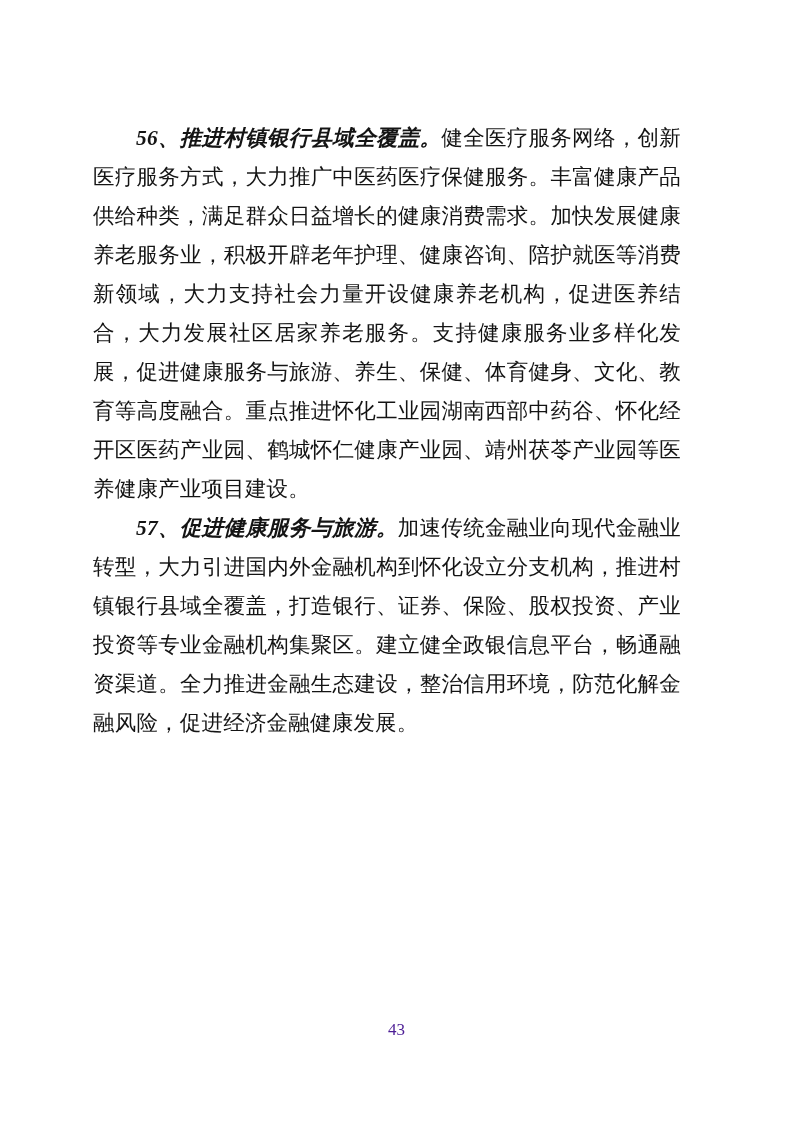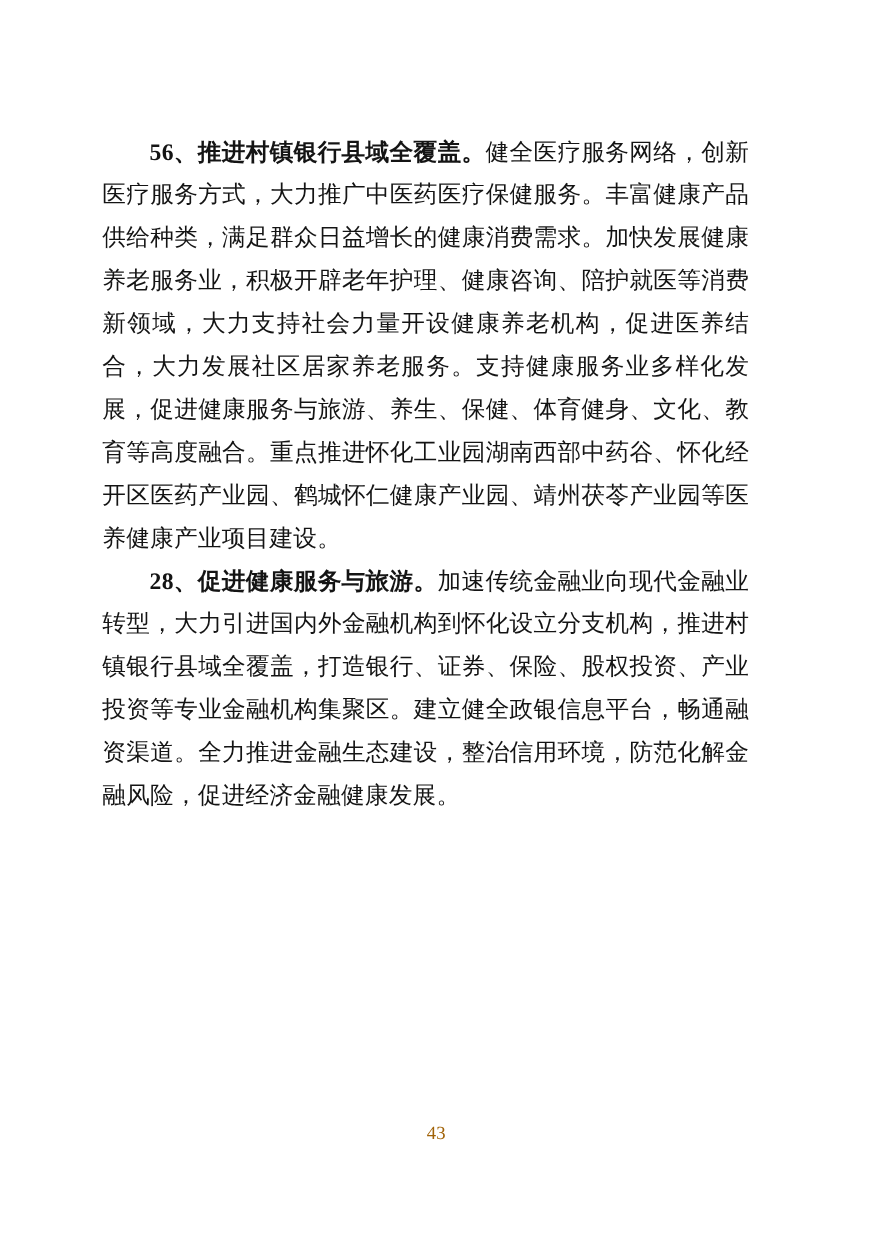--- a/index.html
+++ b/index.html
@@ -26,36 +26,37 @@
     text-align: justify;
     letter-spacing: 0.2px;
   }
   p.para {
     margin: 0;
     padding: 0;
     text-indent: 2em;
   }
   .bold {
     font-weight: bold;
+    font-style: italic;
   }
   .footer {
     position: absolute;
     left: 0;
     top: 1019px;
     width: 793px;
     text-align: center;
     font-size: 17px;
     line-height: 22px;
-    color: #a16207;
+    color: #4c1d95;
   }
 </style>
 </head>
 <body>
 
 <div class="page">
   <div class="content">
     <p class="para"><span class="bold">56、</span><span class="bold">推进村镇银行县域全覆盖。</span><span>健全医疗服务网络，创新医疗服务方式，大力推广中医药医疗保健服务。丰富健康产品供给种类，满足群众日益增长的健康消费需求。加快发展健康养老服务业，积极开辟老年护理、健康咨询、陪护就医等消费新领域，大力支持社会力量开设健康养老机构，促进医养结合，大力发展社区居家养老服务。支持健康服务业多样化发展，促进健康服务与旅游、养生、保健、体育健身、文化、教育等高度融合。重点推进怀化工业园湖南西部中药谷、怀化经开区医药产业园、鹤城怀仁健康产业园、靖州茯苓产业园等医养健康产业项目建设。</span></p>
-    <p class="para"><span class="bold">28、</span><span class="bold">促进健康服务与旅游。</span><span>加速传统金融业向现代金融业转型，大力引进国内外金融机构到怀化设立分支机构，推进村镇银行县域全覆盖，打造银行、证券、保险、股权投资、产业投资等专业金融机构集聚区。建立健全政银信息平台，畅通融资渠道。全力推进金融生态建设，整治信用环境，防范化解金融风险，促进经济金融健康发展。</span></p>
+    <p class="para"><span class="bold">57、</span><span class="bold">促进健康服务与旅游。</span><span>加速传统金融业向现代金融业转型，大力引进国内外金融机构到怀化设立分支机构，推进村镇银行县域全覆盖，打造银行、证券、保险、股权投资、产业投资等专业金融机构集聚区。建立健全政银信息平台，畅通融资渠道。全力推进金融生态建设，整治信用环境，防范化解金融风险，促进经济金融健康发展。</span></p>
   </div>
   <div class="footer">
     <span>43</span>
   </div>
 </div>
 
 </body></html>

